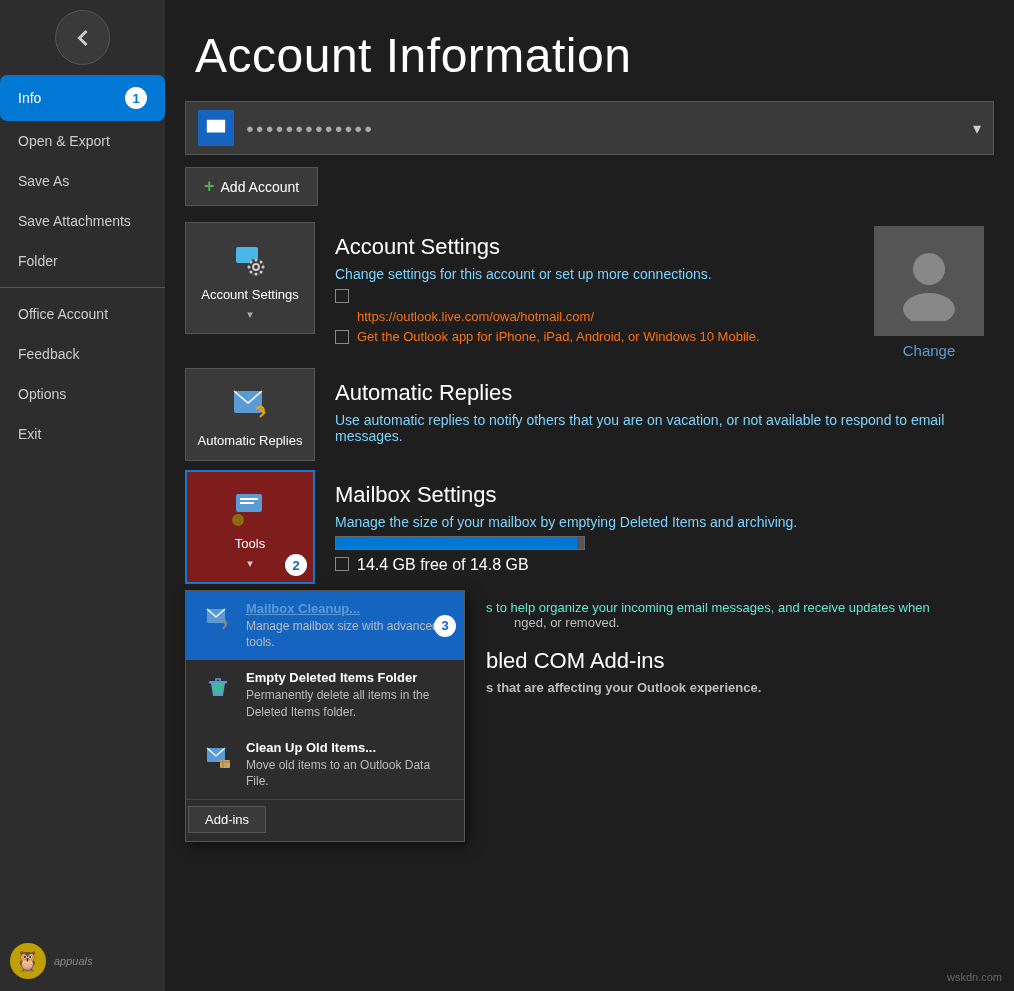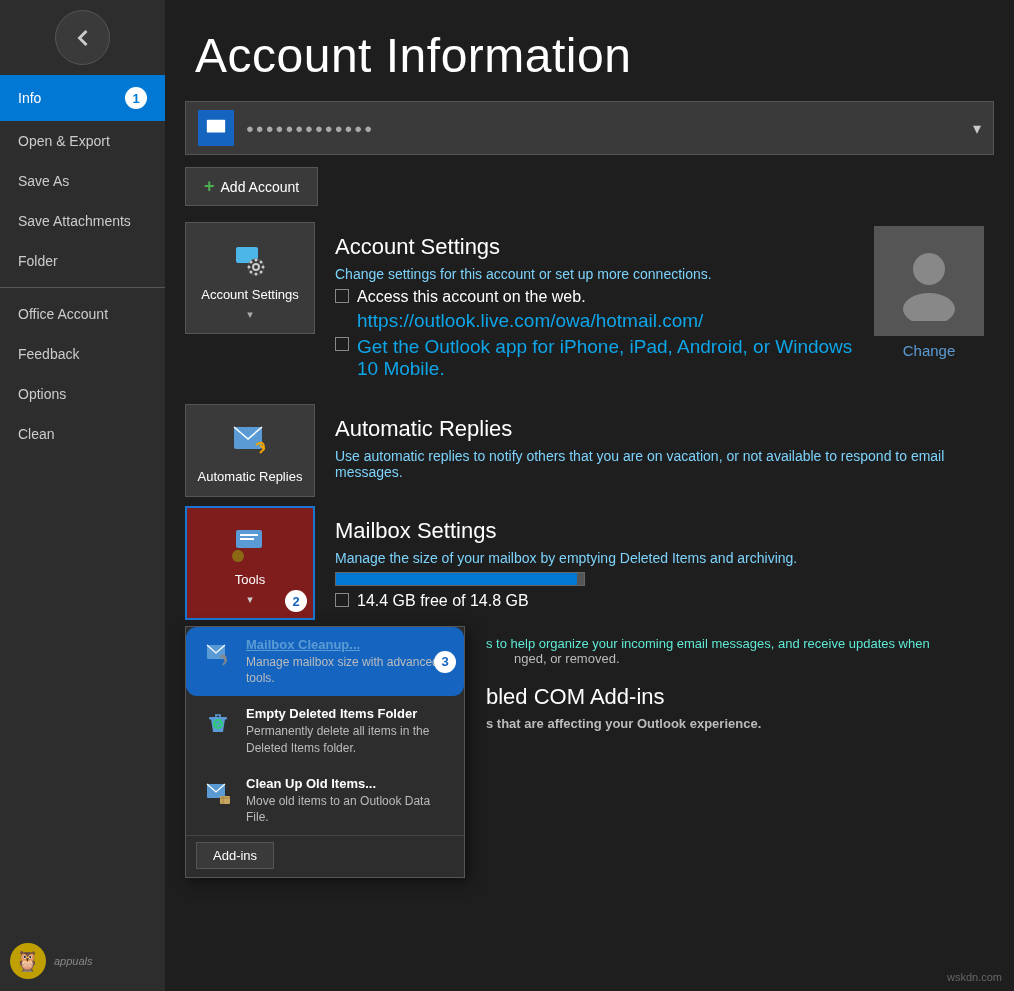--- a/index.html
+++ b/index.html
@@ -52,20 +52,21 @@
       color: #ccc;
       cursor: pointer;
       white-space: nowrap;
     }
     .sidebar-item.active {
       background: #0078d4;
       color: #fff;
       display: flex;
       align-items: center;
       justify-content: space-between;
+      border-radius: 7px;
     }
     .sidebar-item.active .step-badge {
       background: #fff;
       color: #0078d4;
       font-weight: bold;
       font-size: 13px;
       width: 22px;
       height: 22px;
       border-radius: 50%;
       display: flex;
@@ -224,23 +225,23 @@
       font-size: 22px;
       font-weight: 300;
       margin-bottom: 6px;
     }
     .card-info p {
       font-size: 14px;
       color: #7dd3fc;
       margin-bottom: 6px;
     }
     .card-info .link {
-      color: #0ea5e9;
+      color: #f97316;
       text-decoration: none;
-      font-size: 19px;
+      font-size: 13px;
       cursor: pointer;
     }
     .checkbox-row {
       display: flex;
       align-items: flex-start;
       gap: 8px;
       margin-bottom: 4px;
     }
     .checkbox-square {
       width: 14px;
@@ -309,21 +310,20 @@
     .dropdown-menu-item {
       display: flex;
       align-items: flex-start;
       padding: 10px 14px;
       cursor: pointer;
       gap: 10px;
       position: relative;
     }
     .dropdown-menu-item.selected {
       background: #1565c0;
-      border-radius: 11px;
     }
     .dropdown-icon {
       width: 36px;
       height: 36px;
       display: flex;
       align-items: center;
       justify-content: center;
       flex-shrink: 0;
     }
     .dropdown-icon svg {
@@ -407,21 +407,21 @@
     <div class="sidebar-item">
       <span>Office Account</span>
     </div>
     <div class="sidebar-item">
       <span>Feedback</span>
     </div>
     <div class="sidebar-item">
       <span>Options</span>
     </div>
     <div class="sidebar-item">
-      <span>Clean</span>
+      <span>Exit</span>
     </div>
   </nav>
 
   <div class="sidebar-logo">
     <div class="owl-icon">🦉</div>
     <span class="watermark">appuals</span>
   </div>
 </div>
 
 <div class="main">
@@ -465,21 +465,20 @@
           <circle cx="33" cy="35" r="1.5" fill="#ccc"></circle>
         </svg>
         <span class="card-label">Account Settings</span>
         <span style="font-size:11px;color:#aaa;">▾</span>
       </div>
       <div class="card-info">
         <h2>Account Settings</h2>
         <p>Change settings for this account or set up more connections.</p>
         <div class="checkbox-row">
           <span class="checkbox-square"></span>
-          <span>Access this account on the web.</span>
         </div>
         <div style="padding-left:22px; margin-bottom:4px;">
           <a class="link">https://outlook.live.com/owa/hotmail.com/</a>
         </div>
         <div class="checkbox-row">
           <span class="checkbox-square"></span>
           <a class="link">Get the Outlook app for iPhone, iPad, Android, or Windows 10 Mobile.</a>
         </div>
       </div>
 
@@ -578,21 +577,21 @@
               <rect x="16" y="16" width="10" height="8" rx="1" fill="#c8a860"></rect>
               <path d="M16 18 H26 M19 16 V24" stroke="#a08040" stroke-width="1"></path>
             </svg>
           </div>
           <div class="dropdown-text">
             <h4>Clean Up Old Items...</h4>
             <p>Move old items to an Outlook Data File.</p>
           </div>
         </div>
 
-        <div style="padding: 6px 14px 8px 10px; border-top: 1px solid #444;">
+        <div style="padding: 6px 14px 8px 2px; border-top: 1px solid #444;">
           <button style="background:#3a3a3a;border:1px solid #555;color:#fff;padding:5px 16px;font-size:13px;cursor:pointer;">
             <span>Add-ins</span>
           </button>
         </div>
 
       </div>
 
       <div style="position:absolute; left:285px; top:0; right:0; padding: 10px 16px;">
         <div style="margin-bottom:18px;">
           <p style="font-size:13px;color:#5eead4;">s to help organize your incoming email messages, and receive updates when</p>

